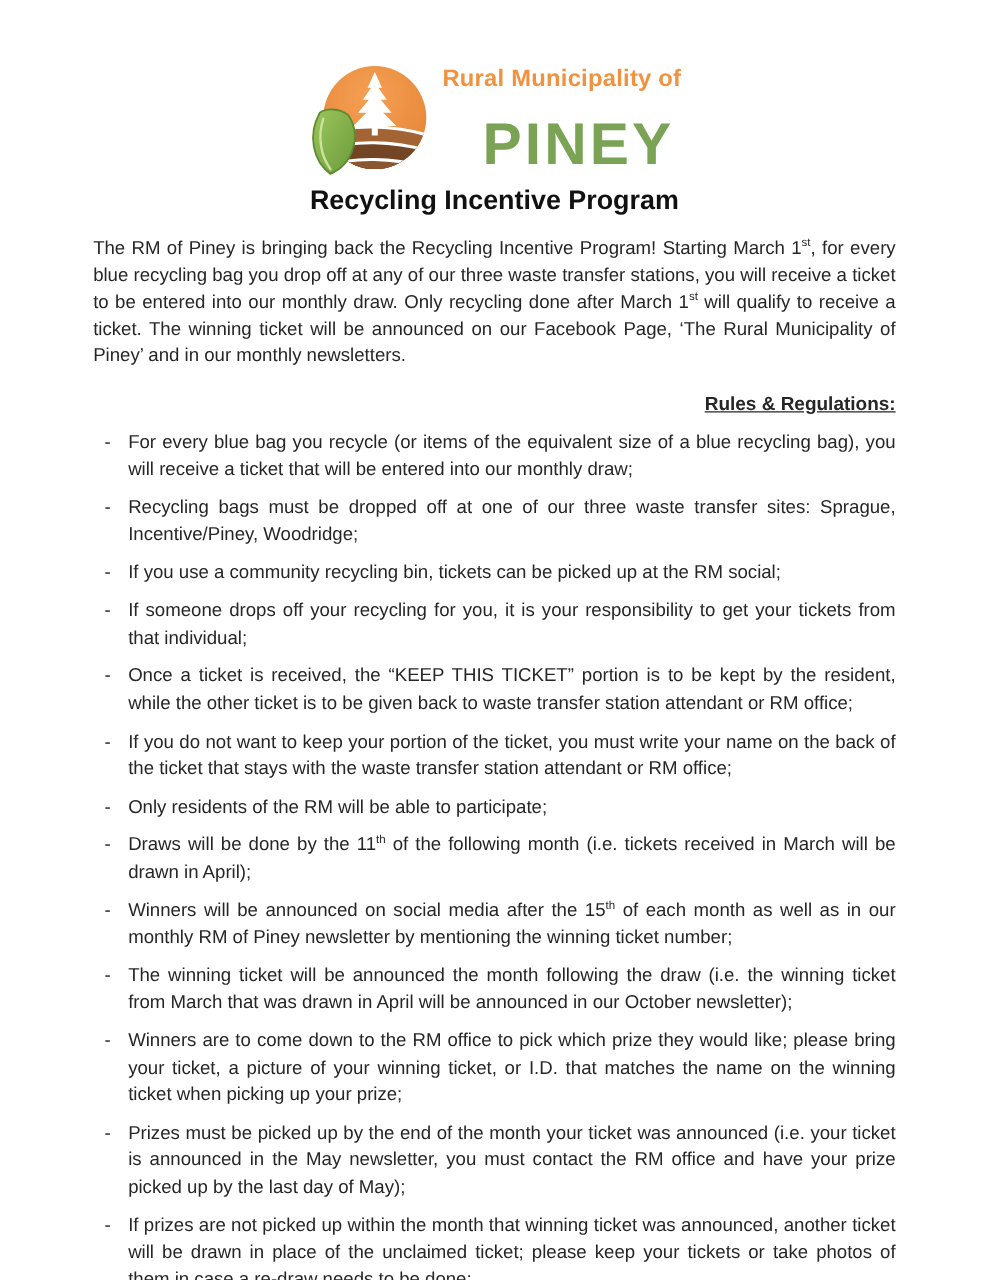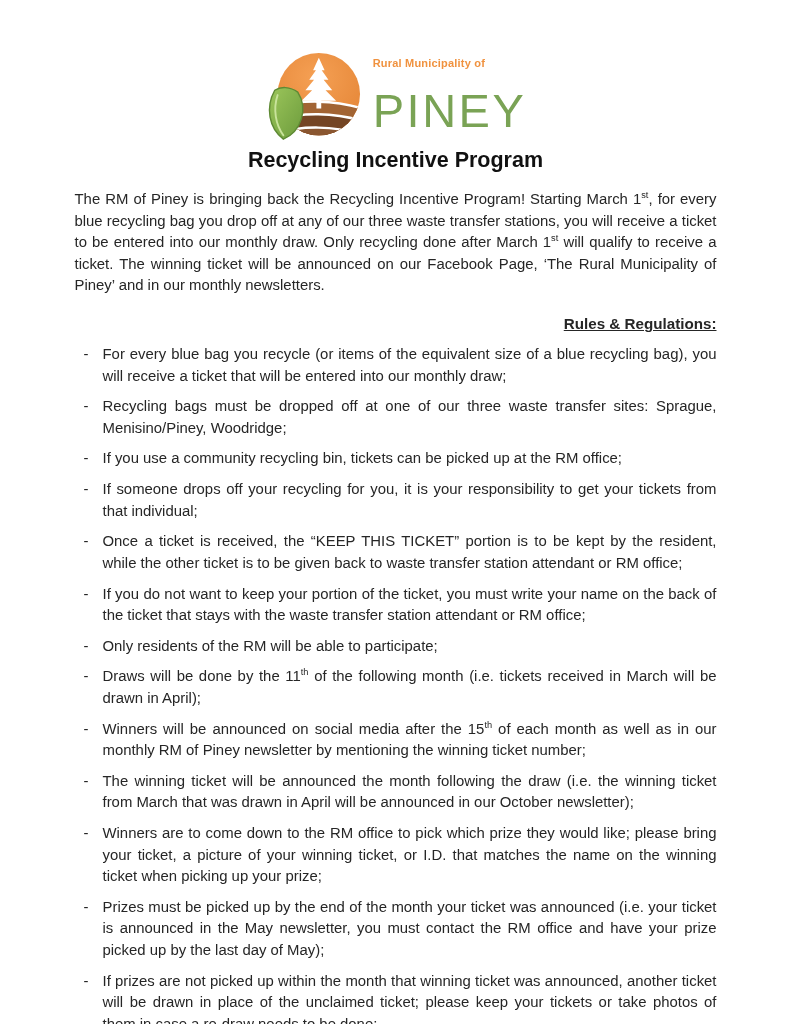--- a/index.html
+++ b/index.html
@@ -7,22 +7,22 @@
     width: 791px; min-height: 1024px; margin: 0 auto; background: #ffffff;
     font-family: "Liberation Sans", sans-serif; color: #262626;
     box-sizing: border-box; padding: 50px 0 20px 0;
   }
   .content { width: 642px; margin: 0 auto; }
 
   
   .logo { display: flex; justify-content: center; align-items: center; gap: 8px; margin-bottom: 6px; }
   .logo-mark { width: 100px; height: 92px; flex: 0 0 auto; }
   .logo-text { display: flex; flex-direction: column; line-height: 1; }
-  .logo-tagline { font-weight: bold; font-size: 11px; letter-spacing: 0.2px; margin-bottom: 18px; }
-  .logo-name { font-weight: normal; font-size: 47px; letter-spacing: 2.5px; }
+  .logo-tagline { font-weight: bold; font-size: 19px; letter-spacing: 0.2px; margin-bottom: 18px; }
+  .logo-name { font-weight: bold; font-size: 47px; letter-spacing: 2.5px; margin-left: 32px; }
 
   
   .title { text-align: center; font-weight: bold; font-size: 21.5px; color: #111; margin: 6px 0 16px 0; }
 
   
   .intro { font-size: 14.9px; line-height: 1.45; text-align: justify; margin: 0 0 18px 0; }
 
   
   .rules-heading { text-align: right; font-weight: bold; font-size: 15.2px; text-decoration: underline; margin: 0 0 12px 0; }
   .rule { display: flex; margin: 0 0 9px 0; }
@@ -80,25 +80,25 @@
 
     <div class="rules-heading">Rules &amp; Regulations:</div>
 
     <div>
         <div class="rule">
           <span class="dash">-</span>
           <div class="rule-text"><span>For every blue bag you recycle (or items of the equivalent size of a blue recycling bag), you will receive a ticket that will be entered into our monthly draw;</span></div>
         </div>
         <div class="rule">
           <span class="dash">-</span>
-          <div class="rule-text"><span>Recycling bags must be dropped off at one of our three waste transfer sites: Sprague, Menisino/Piney, Woodridge;</span></div>
+          <div class="rule-text"><span>Recycling bags must be dropped off at one of our three waste transfer sites: Sprague, Incentive/Piney, Woodridge;</span></div>
         </div>
         <div class="rule">
           <span class="dash">-</span>
-          <div class="rule-text"><span>If you use a community recycling bin, tickets can be picked up at the RM office;</span></div>
+          <div class="rule-text"><span>If you use a community recycling bin, tickets can be picked up at the RM social;</span></div>
         </div>
         <div class="rule">
           <span class="dash">-</span>
           <div class="rule-text"><span>If someone drops off your recycling for you, it is your responsibility to get your tickets from that individual;</span></div>
         </div>
         <div class="rule">
           <span class="dash">-</span>
           <div class="rule-text"><span>Once a ticket is received, the “KEEP THIS TICKET” portion is to be kept by the resident, while the other ticket is to be given back to waste transfer station attendant or RM office;</span></div>
         </div>
         <div class="rule">

